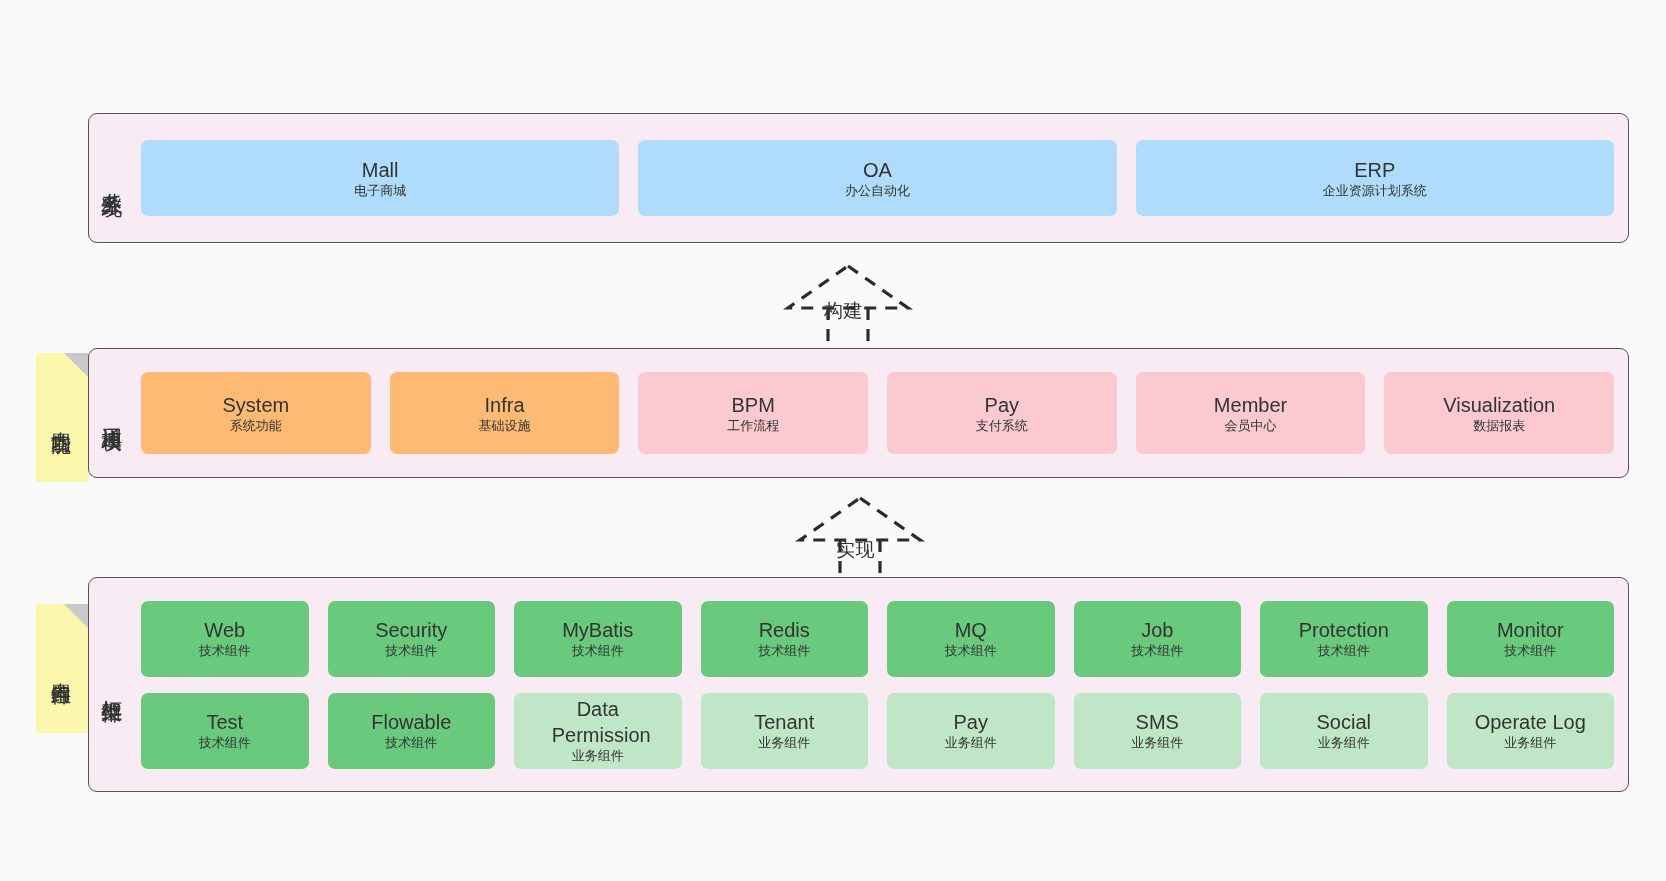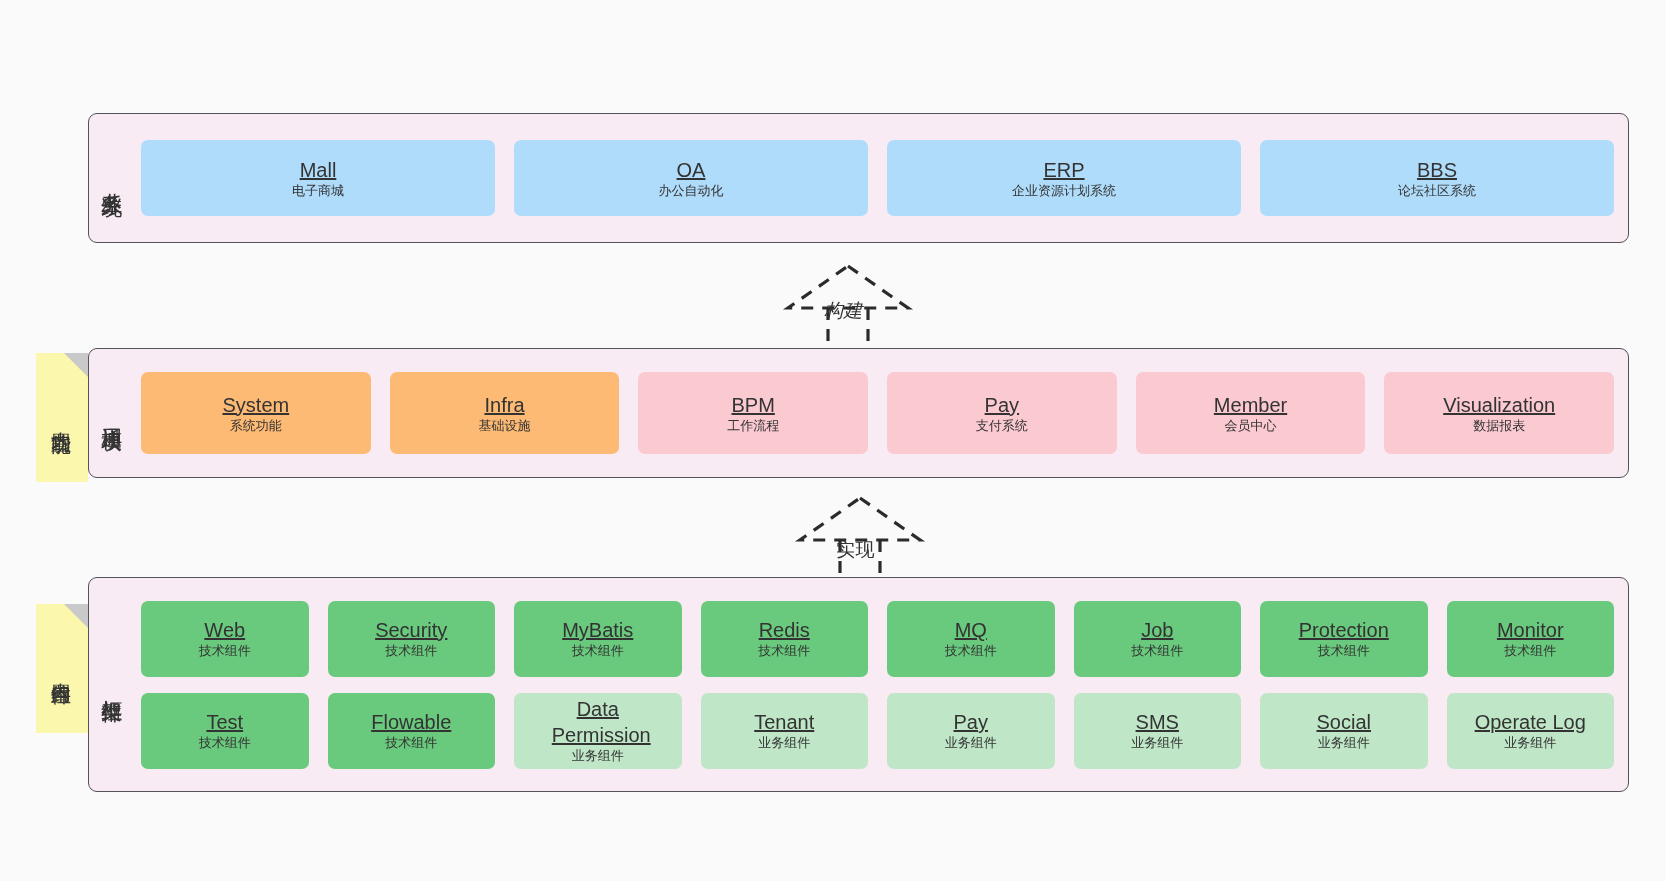--- a/index.html
+++ b/index.html
@@ -76,21 +76,20 @@
     align-items: center;
     justify-content: center;
     text-align: center;
     box-sizing: border-box;
     padding: 6px 4px;
     line-height: 1.30;
   }
   .node .en {
     font-size: 20px;
     color: #333333;
-    text-decoration: underline;
   }
   .node .cn {
     font-size: 13px;
     color: #333333;
   }
 
   .h-biz   { height: 76px; }
   .h-mod   { height: 82px; }
   .h-comp  { height: 76px; }
 
@@ -164,40 +163,36 @@
           <span class="cn">办公自动化</span>
         </div>
 
         <div class="node h-biz c-blue">
           <span class="en">ERP</span>
           <span class="cn">企业资源计划系统</span>
         </div>
 
 
 
-        <div class="node h-biz c-blue">
-          <span class="en">BBS</span>
-          <span class="cn">论坛社区系统</span>
-        </div>
 
       </div>
     </div>
   </div>
 
   <div class="connector" style="left:760px; top:262px; width:180px; height:80px;">
     <svg width="180" height="80" viewBox="0 0 180 80" aria-hidden="true">
       <g fill="none" stroke="#2b2b2b" stroke-width="3.2" stroke-dasharray="12 9" stroke-linecap="butt">
 
         <path d="M 88 4 L 148 46 L 28 46 Z"></path>
 
         <path d="M 68 46 L 68 80"></path>
         <path d="M 108 46 L 108 80"></path>
       </g>
     </svg>
-    <span class="conn-label" style="left:64px; top:36px;font-style:italic;">构建</span>
+    <span class="conn-label" style="left:64px; top:36px;">构建</span>
   </div>
 
   <div class="note" style="left:36px; top:353px; width:52px; height:129px;">
     <span class="fold"></span>
     <span>内置功能</span>
   </div>
 
   <div class="layer" id="layer-modules" style="left:88px; top:348px; width:1541px; height:130px;">
     <div class="layer-title">通用模块</div>
     <div class="layer-body">

